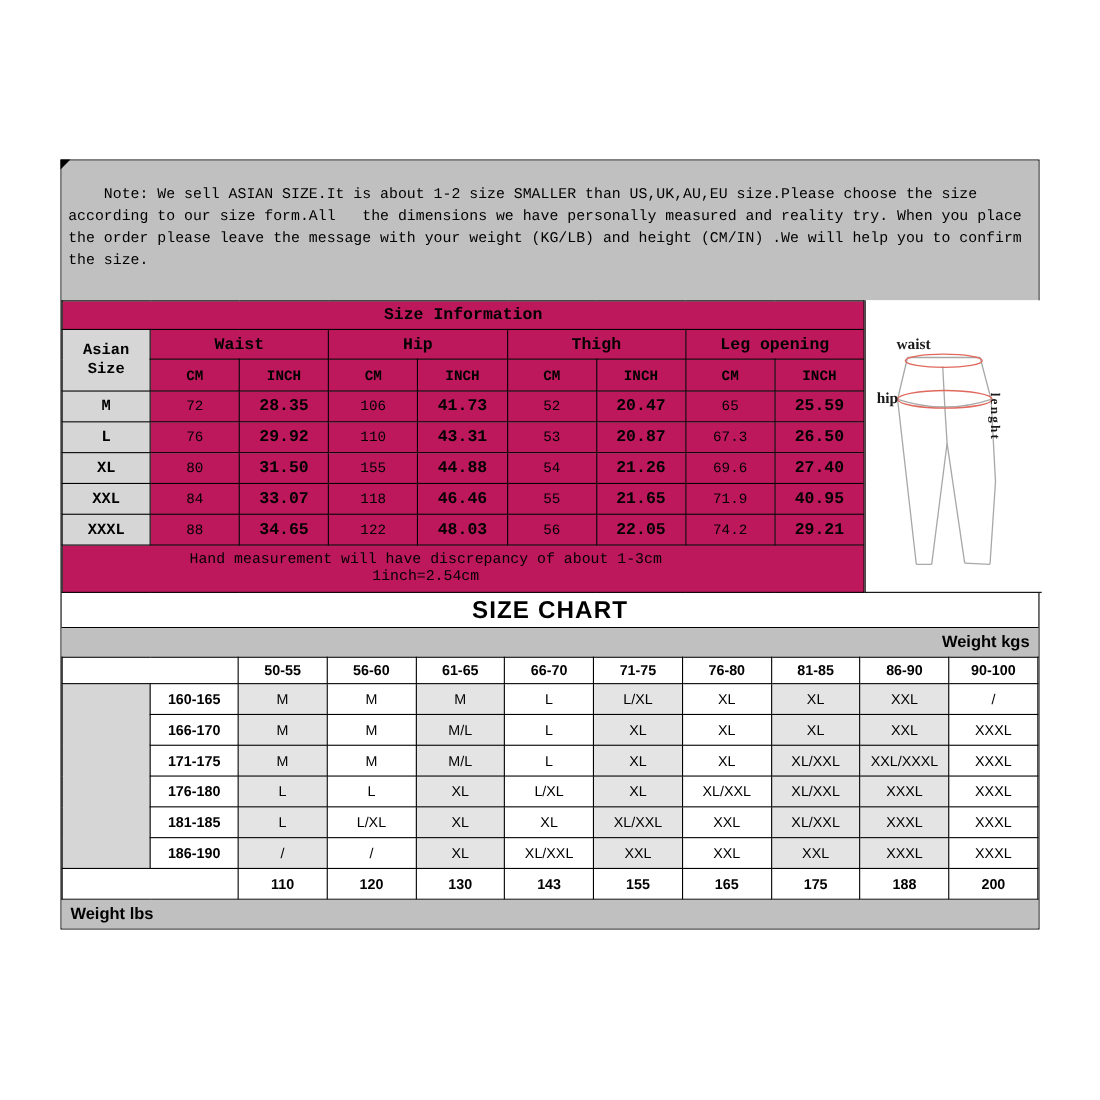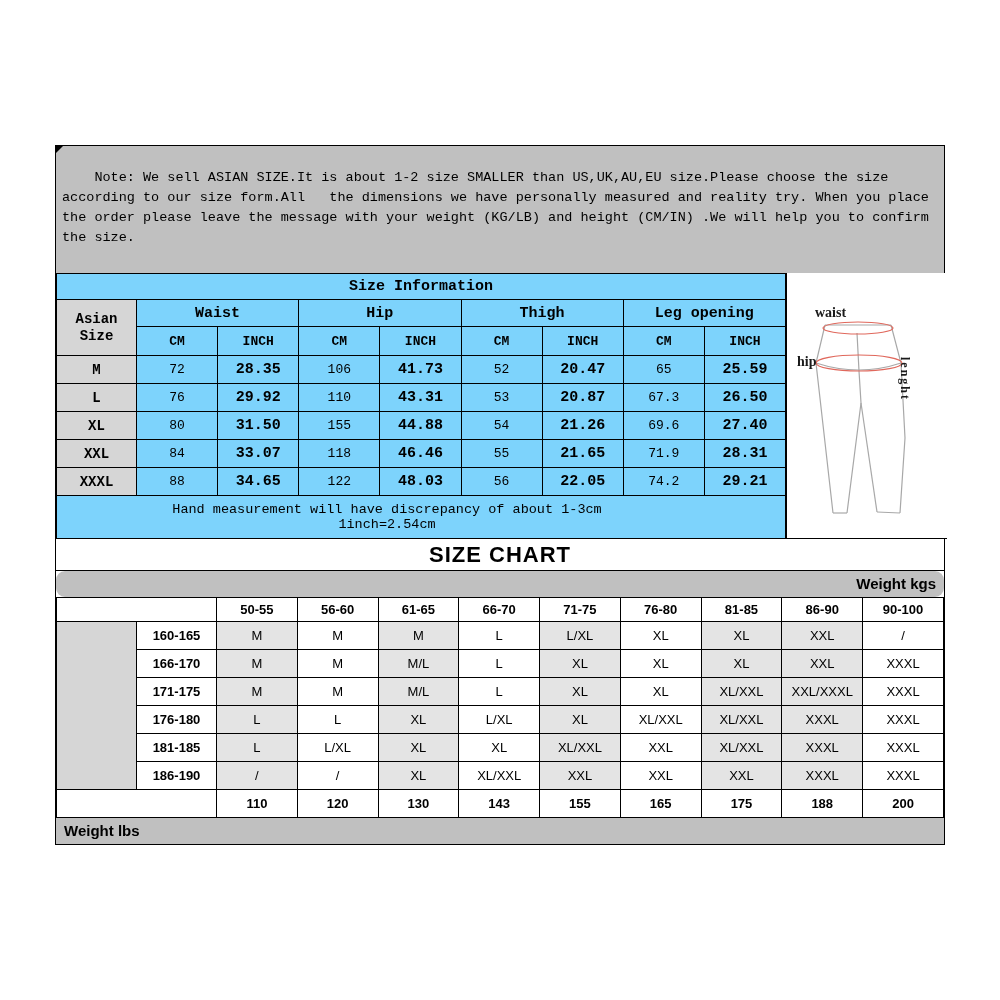--- a/index.html
+++ b/index.html
@@ -12,21 +12,21 @@
                  border-top:9px solid #000; border-right:9px solid transparent; }
 
   
   .note { background:#c0c0c0; font:13.5px/20px "Liberation Mono", monospace;
           padding:2px 6px 5px; white-space:pre-wrap; }
 
   
   .info-row { display:flex; align-items:stretch; }
   .info-table { width:730px; border-collapse:collapse; table-layout:fixed;
                 font-family:"Liberation Mono", monospace; flex:0 0 730px; }
-  .info-table td { border:1px solid #000; text-align:center; vertical-align:middle; background:#7dd3fc; }
+  .info-table td { border:1px solid #000; text-align:center; vertical-align:middle; background:#be185d; }
   .info-title { height:26px; font-weight:bold; font-size:15px; }
   .grp        { height:27px; font-weight:bold; font-size:15px; }
   .asian      { background:#d6d6d6 !important; font-weight:bold; font-size:14px; line-height:17px;margin-top:15px; }
   .unit-cell  { height:29px; font-weight:bold; font-size:13px; }
   .size-cell  { background:#d6d6d6 !important; font-weight:bold; font-size:14px; height:28px; }
   .cm-cell    { font-size:13px; height:28px; }
   .inch-cell  { font-weight:bold; font-size:15px; height:28px; }
   .footrow td { height:43px; }
   .foot-flex  { display:flex; align-items:center; justify-content:space-between;
                 padding:0 72px 0 4px; font-size:13.5px;flex-direction:column; }
@@ -36,21 +36,21 @@
   .pants { display:block; width:160px; height:265px; }
   .pants .outline path { stroke:#a8a8a8; fill:none; stroke-width:1.2; }
   .pants ellipse { fill:none; stroke:#e0685c; stroke-width:1.2; }
   .dlabel { font-family:"Liberation Serif", serif; font-weight:bold; font-size:14px; fill:#1a1a1a; }
   .dlabel.vert { font-size:12px; letter-spacing:2px; }
 
   
   .chart-title { height:32px; line-height:32px; text-align:center; font-weight:bold;
                  font-size:22px; letter-spacing:1px; border-bottom:1px solid #000; }
   .bar { height:26px; line-height:26px; background:#c0c0c0; font-weight:bold; font-size:15px; }
-  .bar.right { text-align:right; padding-right:8px;border-radius:9px; }
+  .bar.right { text-align:right; padding-right:8px; }
   .bar.left  { text-align:left;  padding-left:8px; }
 
   .matrix { width:100%; border-collapse:collapse; table-layout:fixed; font-size:13px; }
   .matrix td { border:1px solid #000; text-align:center; vertical-align:middle; height:28px; background:#fff; }
   .matrix thead td { height:24px; font-weight:bold; }
   .matrix .spacer { background:#d6d6d6; }
   .matrix .hrow   { font-weight:bold; }
   .matrix .shade  { background:#e4e4e4; }
   .matrix .lbs    { font-weight:bold; }
 
@@ -138,21 +138,21 @@
           </tr>
           <tr>
             <td class="size-cell">XXL</td>
             <td class="cm-cell">84</td>
             <td class="inch-cell">33.07</td>
             <td class="cm-cell">118</td>
             <td class="inch-cell">46.46</td>
             <td class="cm-cell">55</td>
             <td class="inch-cell">21.65</td>
             <td class="cm-cell">71.9</td>
-            <td class="inch-cell">28.31</td>
+            <td class="inch-cell">40.95</td>
           </tr>
           <tr>
             <td class="size-cell">XXXL</td>
             <td class="cm-cell">88</td>
             <td class="inch-cell">34.65</td>
             <td class="cm-cell">122</td>
             <td class="inch-cell">48.03</td>
             <td class="cm-cell">56</td>
             <td class="inch-cell">22.05</td>
             <td class="cm-cell">74.2</td>

